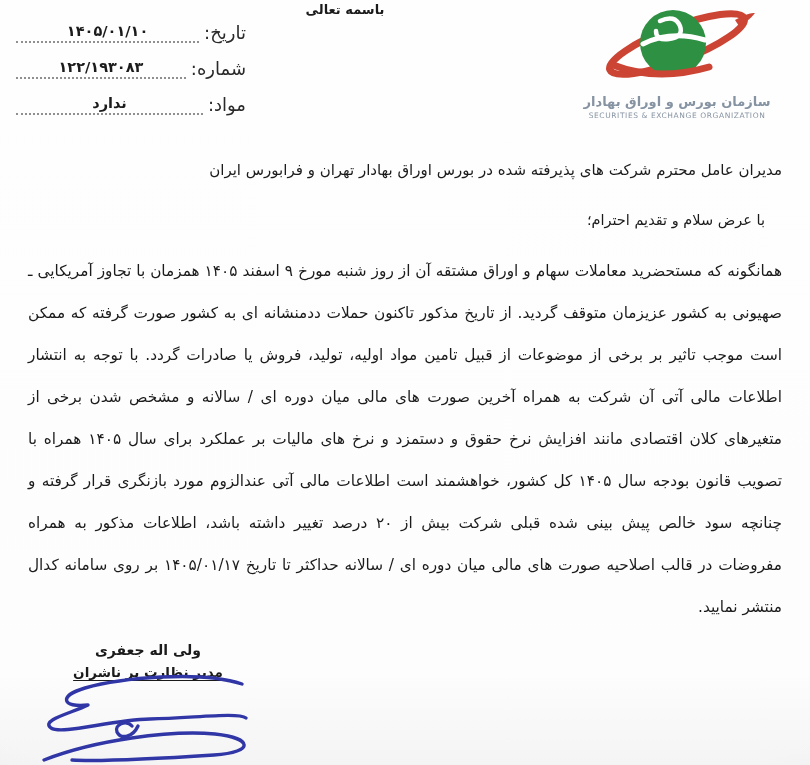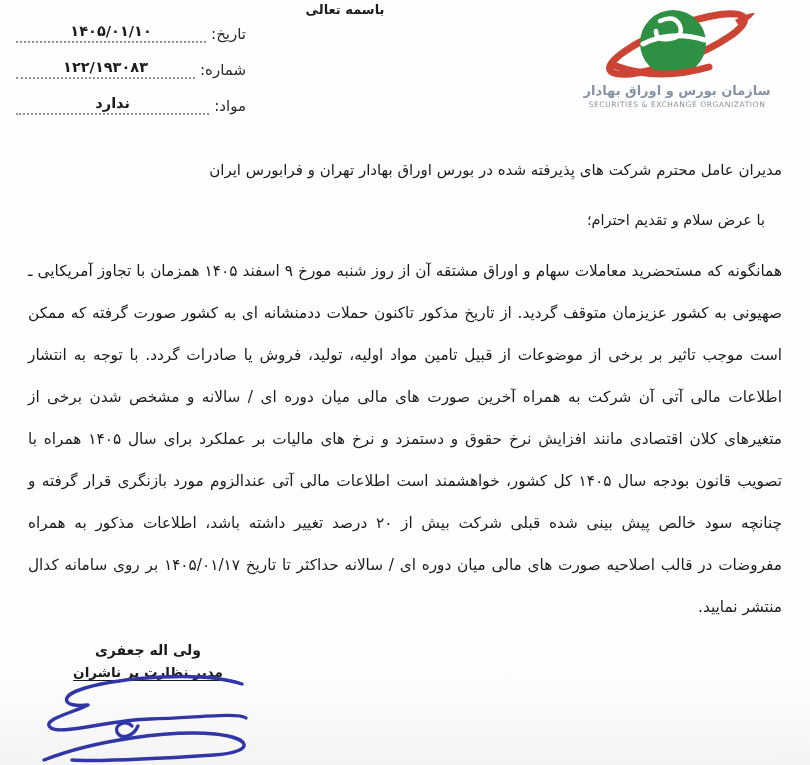--- a/index.html
+++ b/index.html
@@ -13,38 +13,38 @@
     position: relative; width: 810px; height: 765px;
     background:
       radial-gradient(ellipse 120% 100% at 50% 40%, rgba(255,255,255,0) 70%, rgba(170,170,170,0.18) 100%),
       linear-gradient(180deg, #fefefe 0%, #fdfdfd 88%, #f4f4f4 100%);
     direction: rtl;
   }
 
   
   .meta-block { position: absolute; top: 16px; left: 8px; width: 238px; direction: rtl; }
   .meta-row { display: flex; align-items: flex-end; height: 27px; margin-bottom: 9px; }
-  .meta-label { font-size: 15px; color: #2a2a2a; white-space: nowrap; padding-bottom: 0; }
+  .meta-label { font-size: 18px; color: #2a2a2a; white-space: nowrap; padding-bottom: 0; }
   .meta-line {
     flex: 1; margin-right: 5px; margin-left: 8px;
     border-bottom: 2px dotted #8f8f8f;
     text-align: center; padding-bottom: 1px; margin-top: 14px;
   }
   .meta-value { font-weight: bold; font-size: 14.5px; letter-spacing: 0.5px; }
 
   
   .bismillah {
     position: absolute; top: 2px; left: 210px; width: 270px;
     text-align: center; font-weight: bold; font-size: 13px;
   }
 
   
   .logo-block { position: absolute; top: 4px; right: 14px; width: 238px; text-align: center; }
   .logo-art { display: block; margin: 0 auto; }
-  .org-fa { font-size: 13px; font-weight: bold; margin-top: 1px; }
+  .org-fa { font-size: 13px; font-weight: bold; margin-top: 12px; }
   .org-en { font-size: 7.5px; font-weight: normal; letter-spacing: 0.6px; margin-top: 2px; }
 
   
   .recipient {
     position: absolute; top: 161px; right: 28px; left: 28px;
     font-weight: normal; font-size: 15px;
     white-space: nowrap;
   }
   .salutation {
     position: absolute; top: 212px; right: 45px;

